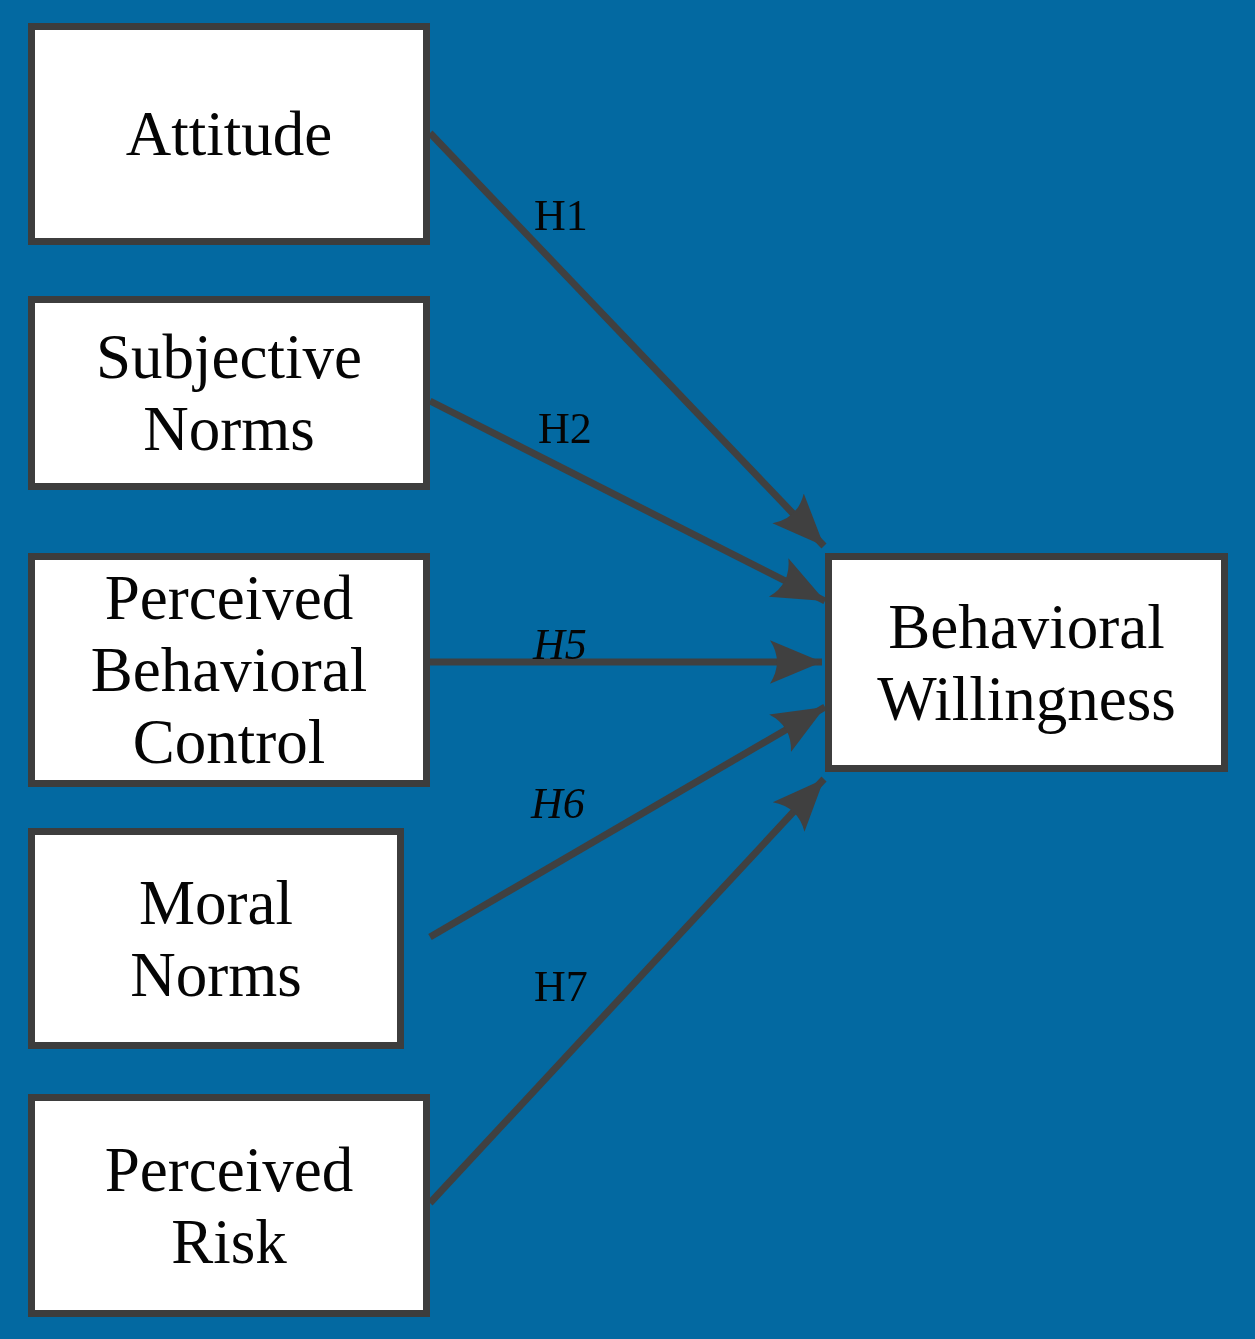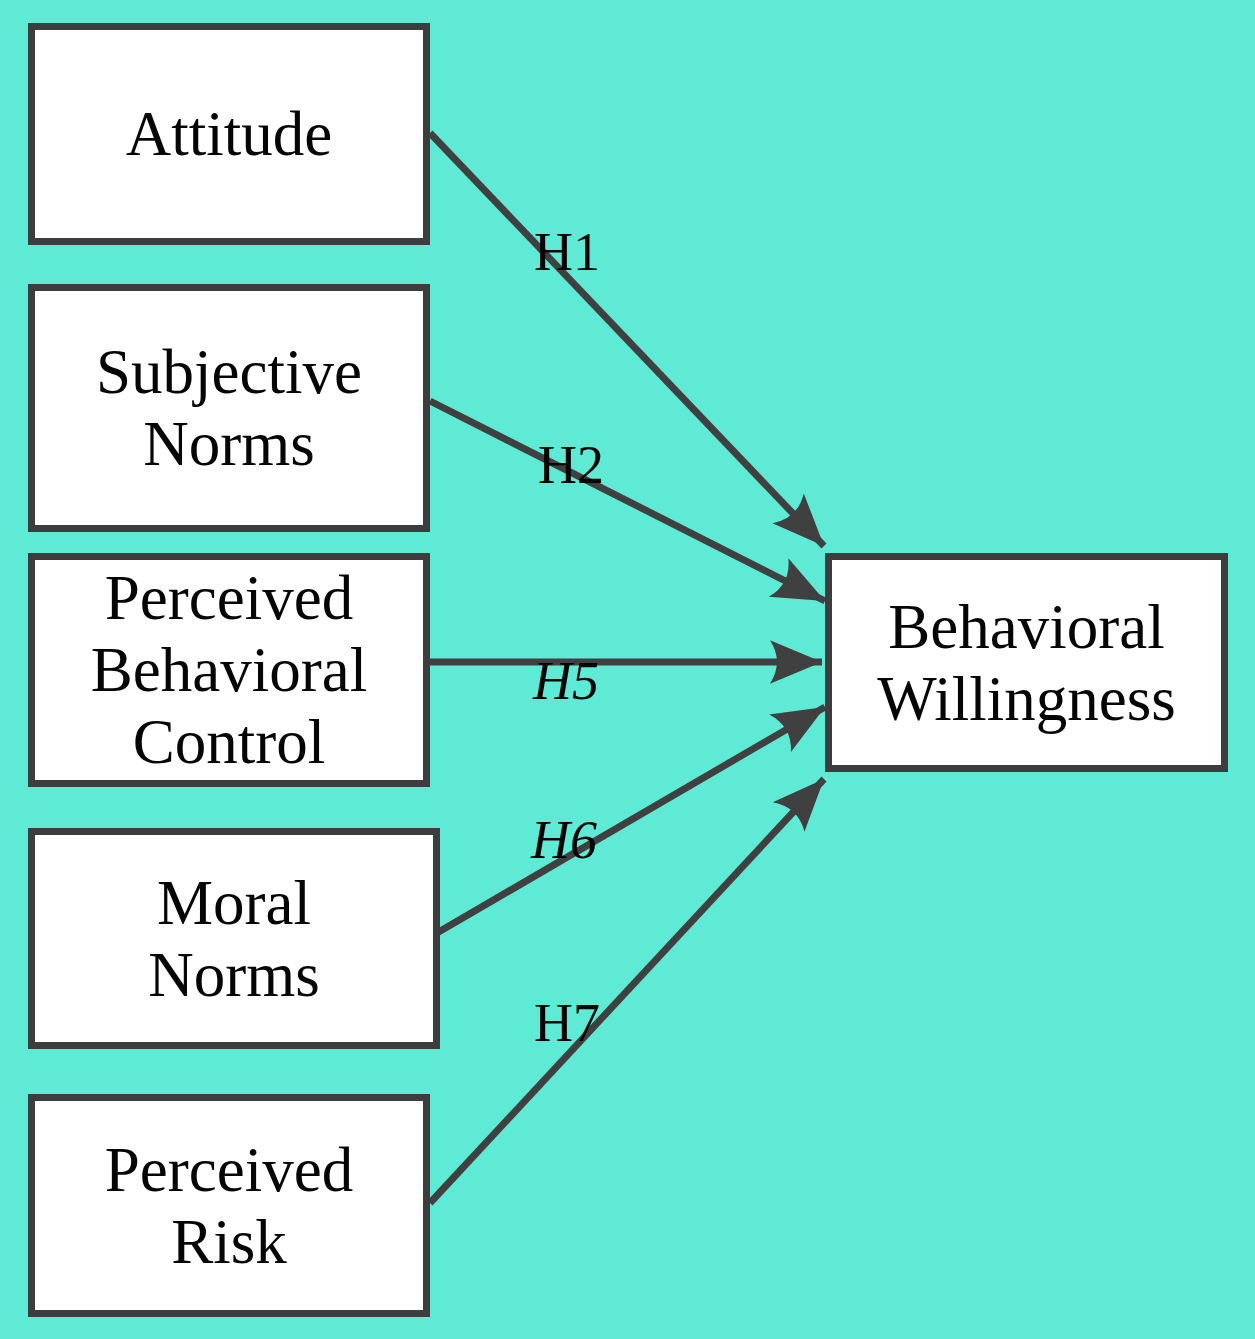--- a/index.html
+++ b/index.html
@@ -4,65 +4,64 @@
 <style>
   html, body {
     margin: 0;
     padding: 0;
     background: #ffffff;
   }
   .canvas {
     position: relative;
     width: 1255px;
     height: 1339px;
-    background: #5eead4;
+    background: #0369a1;
     font-family: "Liberation Serif", "DejaVu Serif", serif;
     overflow: hidden;
   }
   .node {
     position: absolute;
     box-sizing: border-box;
     border: 7px solid #3d3d3d;
     background: #ffffff;
     display: flex;
     align-items: center;
     justify-content: center;
     text-align: center;
     font-size: 63px;
     line-height: 72px;
     color: #050505;
     white-space: pre-line;
     z-index: 2;
   }
   #node-attitude                     { left: 28px;  top: 23px;   width: 402px; height: 222px; }
-  #node-subjective-norms             { left: 28px;  top: 284px;  width: 402px; height: 248px; }
+  #node-subjective-norms             { left: 28px;  top: 296px;  width: 402px; height: 194px; }
   #node-perceived-behavioral-control { left: 28px;  top: 553px;  width: 402px; height: 234px; }
-  #node-moral-norms                  { left: 28px;  top: 828px;  width: 412px; height: 221px; }
+  #node-moral-norms                  { left: 28px;  top: 828px;  width: 376px; height: 221px; }
   #node-perceived-risk               { left: 28px;  top: 1094px; width: 402px; height: 223px; }
   #node-behavioral-willingness       { left: 825px; top: 553px;  width: 403px; height: 219px; }
 
   .edges {
     position: absolute;
     left: 0; top: 0;
     width: 1255px;
     height: 1339px;
     z-index: 1;
   }
   .edge {
     stroke: #404040;
     stroke-width: 7;
     fill: none;
   }
   .edge-label {
     position: absolute;
-    font-size: 54px;
+    font-size: 44px;
     line-height: 66px;
     color: #050505;
     z-index: 3;
-    margin-top: 36px;
   }
   #label-h1 { left: 534px; top: 183px; }
   #label-h2 { left: 538px; top: 396px; }
   #label-h5 { left: 533px; top: 612px; font-style: italic; }
   #label-h6 { left: 531px; top: 771px; font-style: italic; }
   #label-h7 { left: 534px; top: 954px; }
 </style>
 </head>
 <body>
 

